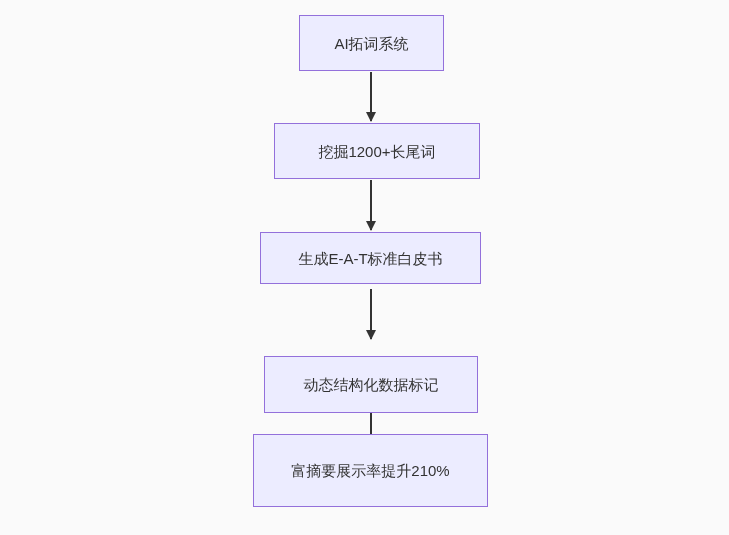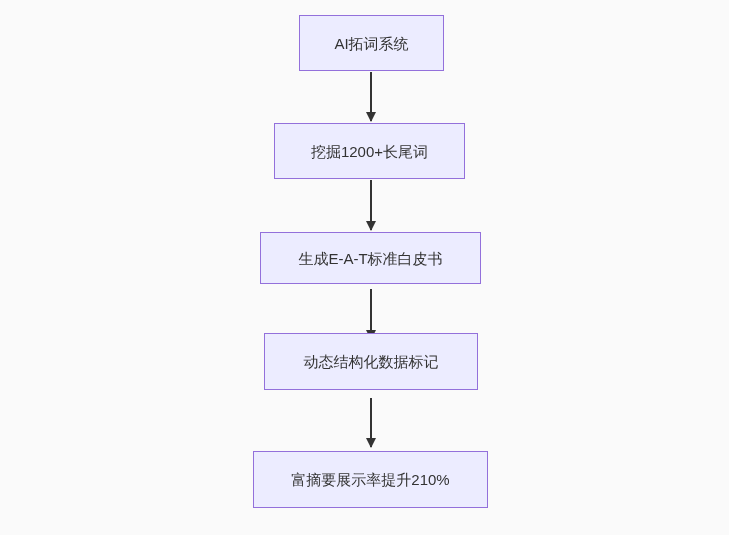--- a/index.html
+++ b/index.html
@@ -26,24 +26,24 @@
     font-size: 15px;
     line-height: 1;
     display: flex;
     align-items: center;
     justify-content: center;
     text-align: center;
     white-space: nowrap;
   }
   
   .node-1 { left: 299px; top: 15px;  width: 145px; height: 56px; align-items: center; }
-  .node-2 { left: 274px; top: 123px; width: 191px; height: 56px; }
+  .node-2 { left: 274px; top: 123px; width: 206px; height: 56px; }
   .node-3 { left: 260px; top: 232px; width: 221px; height: 52px; }
-  .node-4 { left: 264px; top: 333px; width: 214px; height: 57px; }
-  .node-5 { left: 253px; top: 451px; width: 235px; height: 57px; justify-content: center; }
+  .node-4 { left: 264px; top: 356px; width: 214px; height: 57px; }
+  .node-5 { left: 253px; top: 434px; width: 235px; height: 73px; justify-content: center; }
   .edges {
     position: absolute;
     left: 0;
     top: 0;
     width: 729px;
     height: 535px;
     pointer-events: none;
   }
 </style>
 </head>

